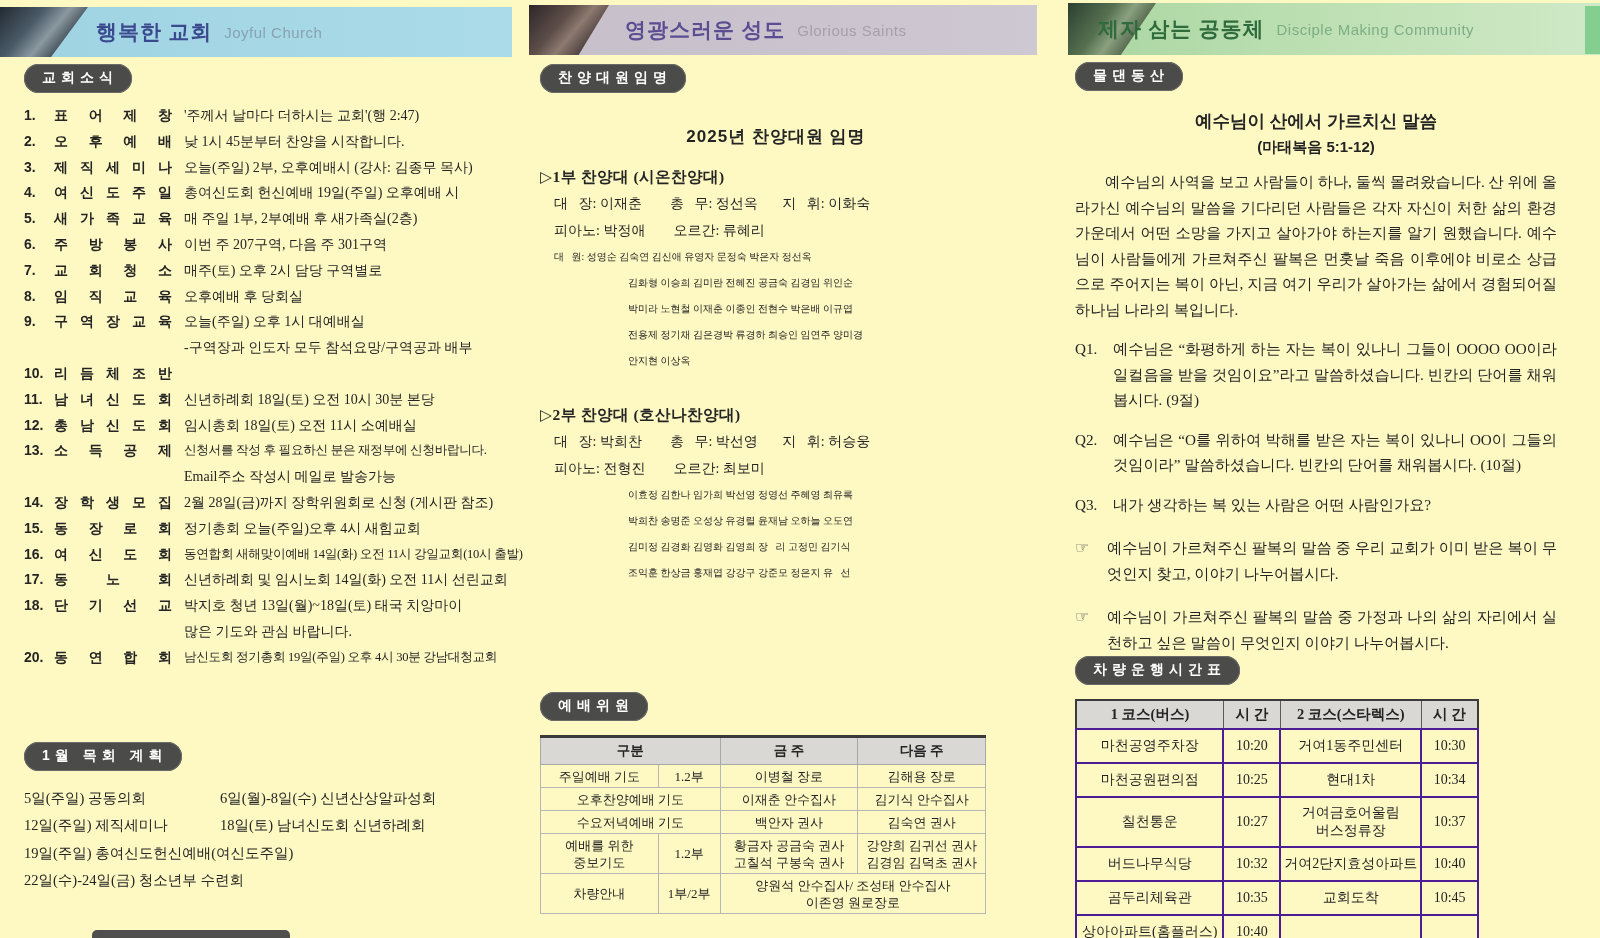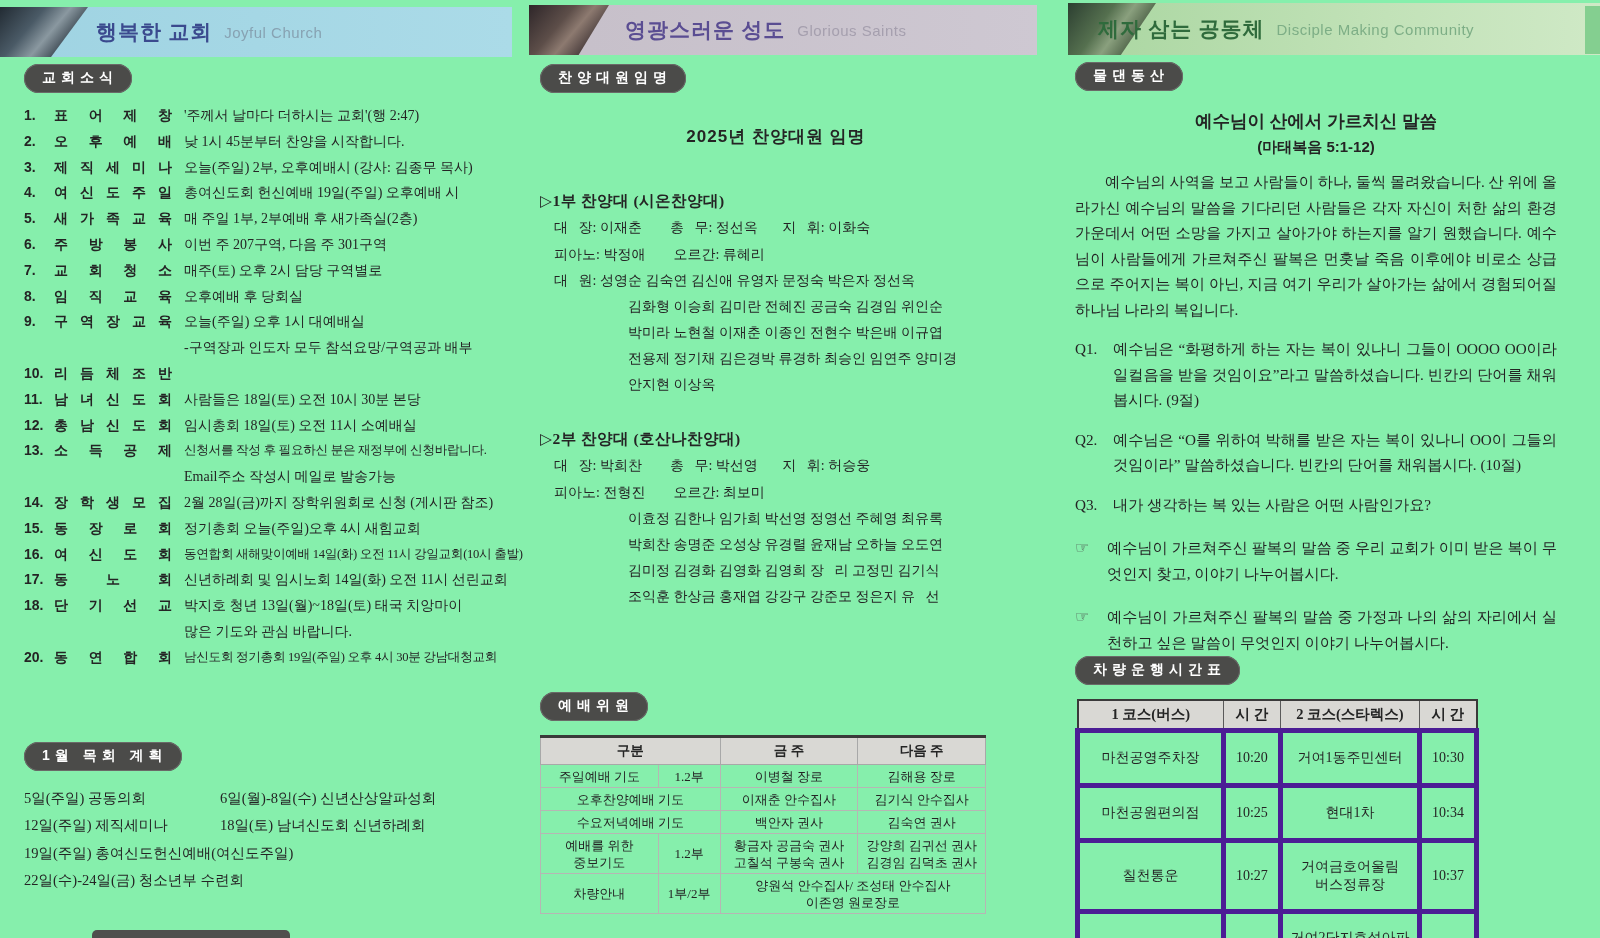--- a/index.html
+++ b/index.html
@@ -1,16 +1,16 @@
 <!DOCTYPE html>
 <html><head>
 <meta charset="utf-8">
 <style>
   html,body{margin:0;padding:0;background:#e9e9e7;}
-  .page{position:relative;width:1600px;height:938px;background:#86efac;overflow:hidden;
+  .page{position:relative;width:1600px;height:938px;background:#fef9c3;overflow:hidden;
         font-family:"Liberation Serif","DejaVu Serif",serif;color:#242424;}
 
   
   .band{position:absolute;display:flex;align-items:center;}
   .photo{position:absolute;left:0;top:0;bottom:0;}
   .btitle{margin-left:96px;font-size:21px;font-weight:700;letter-spacing:1px;z-index:2;}
   .bsub{margin-left:12px;font-size:15px;font-family:"Liberation Sans",sans-serif;letter-spacing:.5px;z-index:2;text-align:right;}
   .band1{left:0;top:7px;width:512px;height:50px;background:linear-gradient(90deg,#9fd3e2,#abdbe8);}
   .band1 .photo{width:88px;background:linear-gradient(130deg,#222b33 0%,#4a5a66 35%,#8a98a0 55%,#303c46 78%,#1f2830 100%);clip-path:polygon(0 0,100% 0,58% 100%,0 100%);}
   .band1 .btitle{color:#3b4a8e;}
@@ -41,25 +41,25 @@
   .tight{font-size:12.6px;letter-spacing:-.3px;}
   .planSec{position:absolute;left:24px;top:742px;width:488px;}
   .planRows{margin-top:14px;font-size:14.5px;}
   .prow{display:flex;line-height:27.3px;white-space:nowrap;}
   .pleft{width:196px;flex:none;}
   .pright{flex:1;}
 
   
   .colM{position:absolute;left:540px;top:64px;width:472px;}
   .mtitle{text-align:center;font-family:"Liberation Sans",sans-serif;font-weight:700;font-size:17px;margin-top:32px;letter-spacing:1px;}
-  .choir1{margin-top:40px;}
+  .choir1{margin-top:16px;}
   .choir2{margin-top:28px;}
   .chead{font-size:15.5px;font-weight:700;letter-spacing:.5px;line-height:26px;}
   .cline{white-space:pre;font-size:14px;line-height:27px;padding-left:14px;}
-  .cmember{white-space:pre;font-size:14px;line-height:26px;padding-left:14px;}
+  .cmember{white-space:pre;font-size:10px;line-height:26px;padding-left:14px;}
   .cmember.cont{padding-left:88px;}
   .worshipSec{position:absolute;left:540px;top:692px;width:472px;}
   .wtable{margin-top:14px;border-collapse:collapse;width:446px;text-align:center;font-size:13px;
           border-top:3px solid #3a3a3a;}
   .wtable th{background:#d9d8d4;font-weight:700;padding:4px 2px;border:1px solid #a8a8a8;border-top:none;font-size:13.5px;}
   .wtable td{padding:2.5px 2px;border:1px solid #b6b6b4;line-height:17px;}
 
   
   .colR{position:absolute;left:1075px;top:62px;width:482px;}
   .rtitle{text-align:center;font-family:"Liberation Sans",sans-serif;font-weight:700;font-size:17.5px;margin-top:18px;}
@@ -67,21 +67,21 @@
   .intro{margin-top:12px;font-size:15.2px;line-height:25.5px;text-align:justify;text-indent:30px;}
   .qrow{display:flex;margin-top:14px;font-size:15.2px;line-height:25.5px;}
   .qno{width:38px;flex:none;}
   .qtext{flex:1;text-align:justify;}
   .ptr{display:flex;margin-top:18px;font-size:15.2px;line-height:25.5px;}
   .pmark{width:32px;flex:none;color:#4a4a4a;font-size:16px;}
   .ptext{flex:1;text-align:justify;}
   .busSec{position:absolute;left:1075px;top:656px;width:482px;}
   .btable{margin-top:14px;border-collapse:collapse;width:404px;text-align:center;border:2px solid #3a3a3a;}
   .btable th{background:#d9d8d4;padding:4px 2px;border:1px solid #5a5a5a;font-weight:700;font-size:14.5px;}
-  .btable td{padding:15px 2px;border:5px solid #4c1d95;line-height:18px;font-size:14px;height:20px;margin-left:32px;}
+  .btable td{padding:6px 2px;border:2px solid #4c1d95;line-height:18px;font-size:14px;height:20px;margin-left:32px;}
 
   .cut-badge{position:absolute;left:92px;top:930px;width:198px;height:8px;background:#4f4f4d;border-radius:5px 5px 0 0;}
 </style>
 </head>
 <body>
 
 <div class="page">
 
   <div class="band band1">
     <div class="photo"></div>
@@ -153,21 +153,21 @@
           <span class="nlbl"></span>
           <span class="ndesc">-구역장과 인도자 모두 참석요망/구역공과 배부</span>
         </div>
       <div class="nrow">
           <span class="nno">10.</span>
           <span class="nlbl">리 듬 체 조 반</span>
         </div>
       <div class="nrow">
           <span class="nno">11.</span>
           <span class="nlbl">남 녀 신 도 회</span>
-          <span class="ndesc">사람들은 18일(토) 오전 10시 30분 본당</span>
+          <span class="ndesc">신년하례회 18일(토) 오전 10시 30분 본당</span>
         </div>
       <div class="nrow">
           <span class="nno">12.</span>
           <span class="nlbl">총 남 신 도 회</span>
           <span class="ndesc">임시총회 18일(토) 오전 11시 소예배실</span>
         </div>
       <div class="nrow">
           <span class="nno">13.</span>
           <span class="nlbl">소 득 공 제</span>
           <span class="ndesc tight">신청서를 작성 후 필요하신 분은 재정부에 신청바랍니다.</span>

